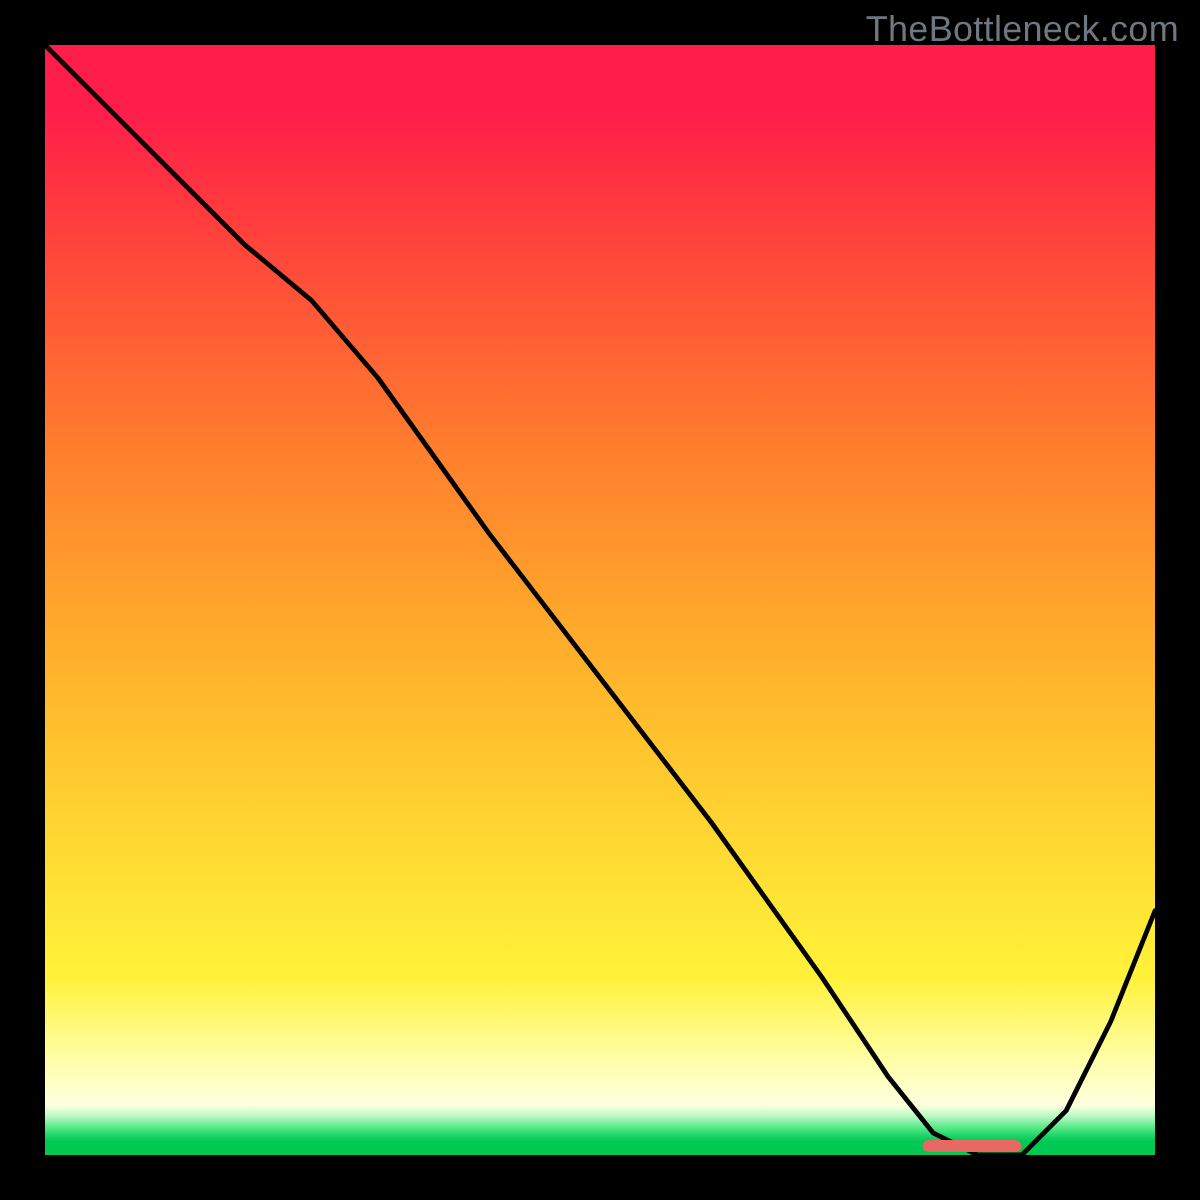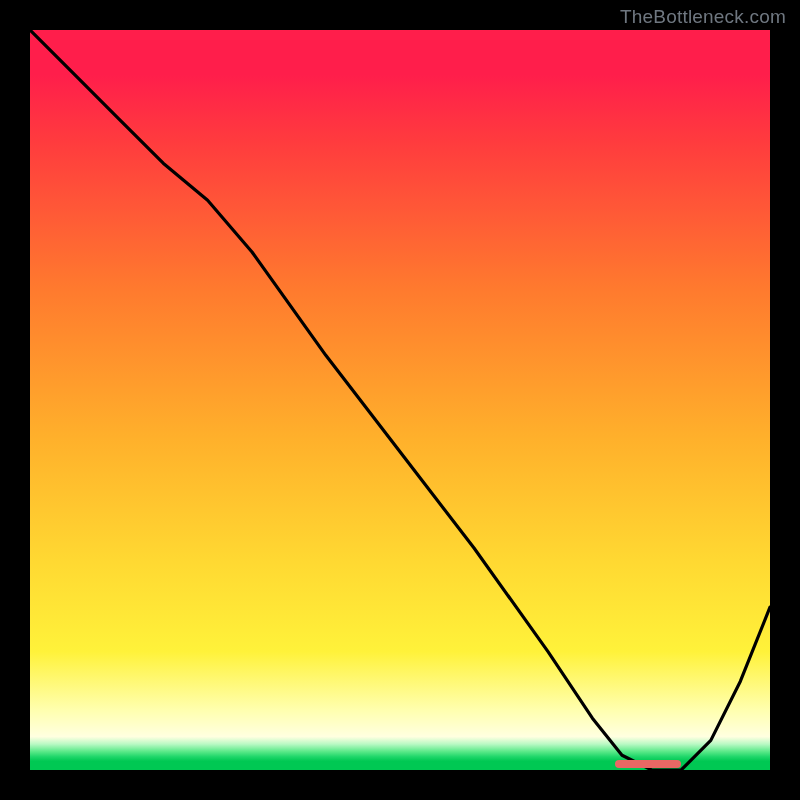--- a/index.html
+++ b/index.html
@@ -57,21 +57,21 @@
     height: 8px;
     border-radius: 4px;
     background: #e86864;
     bottom: 2px;
   }
   .watermark {
     position: absolute;
     top: 6px;
     right: 14px;
     color: #6f7780;
-    font-size: 19px;
+    font-size: 24px;
     letter-spacing: 0.2px;
     font-weight: 500;
     user-select: none;
   }
 </style>
 </head>
 <body>
 
 <div class="frame">
   <div class="watermark">TheBottleneck.com</div>

